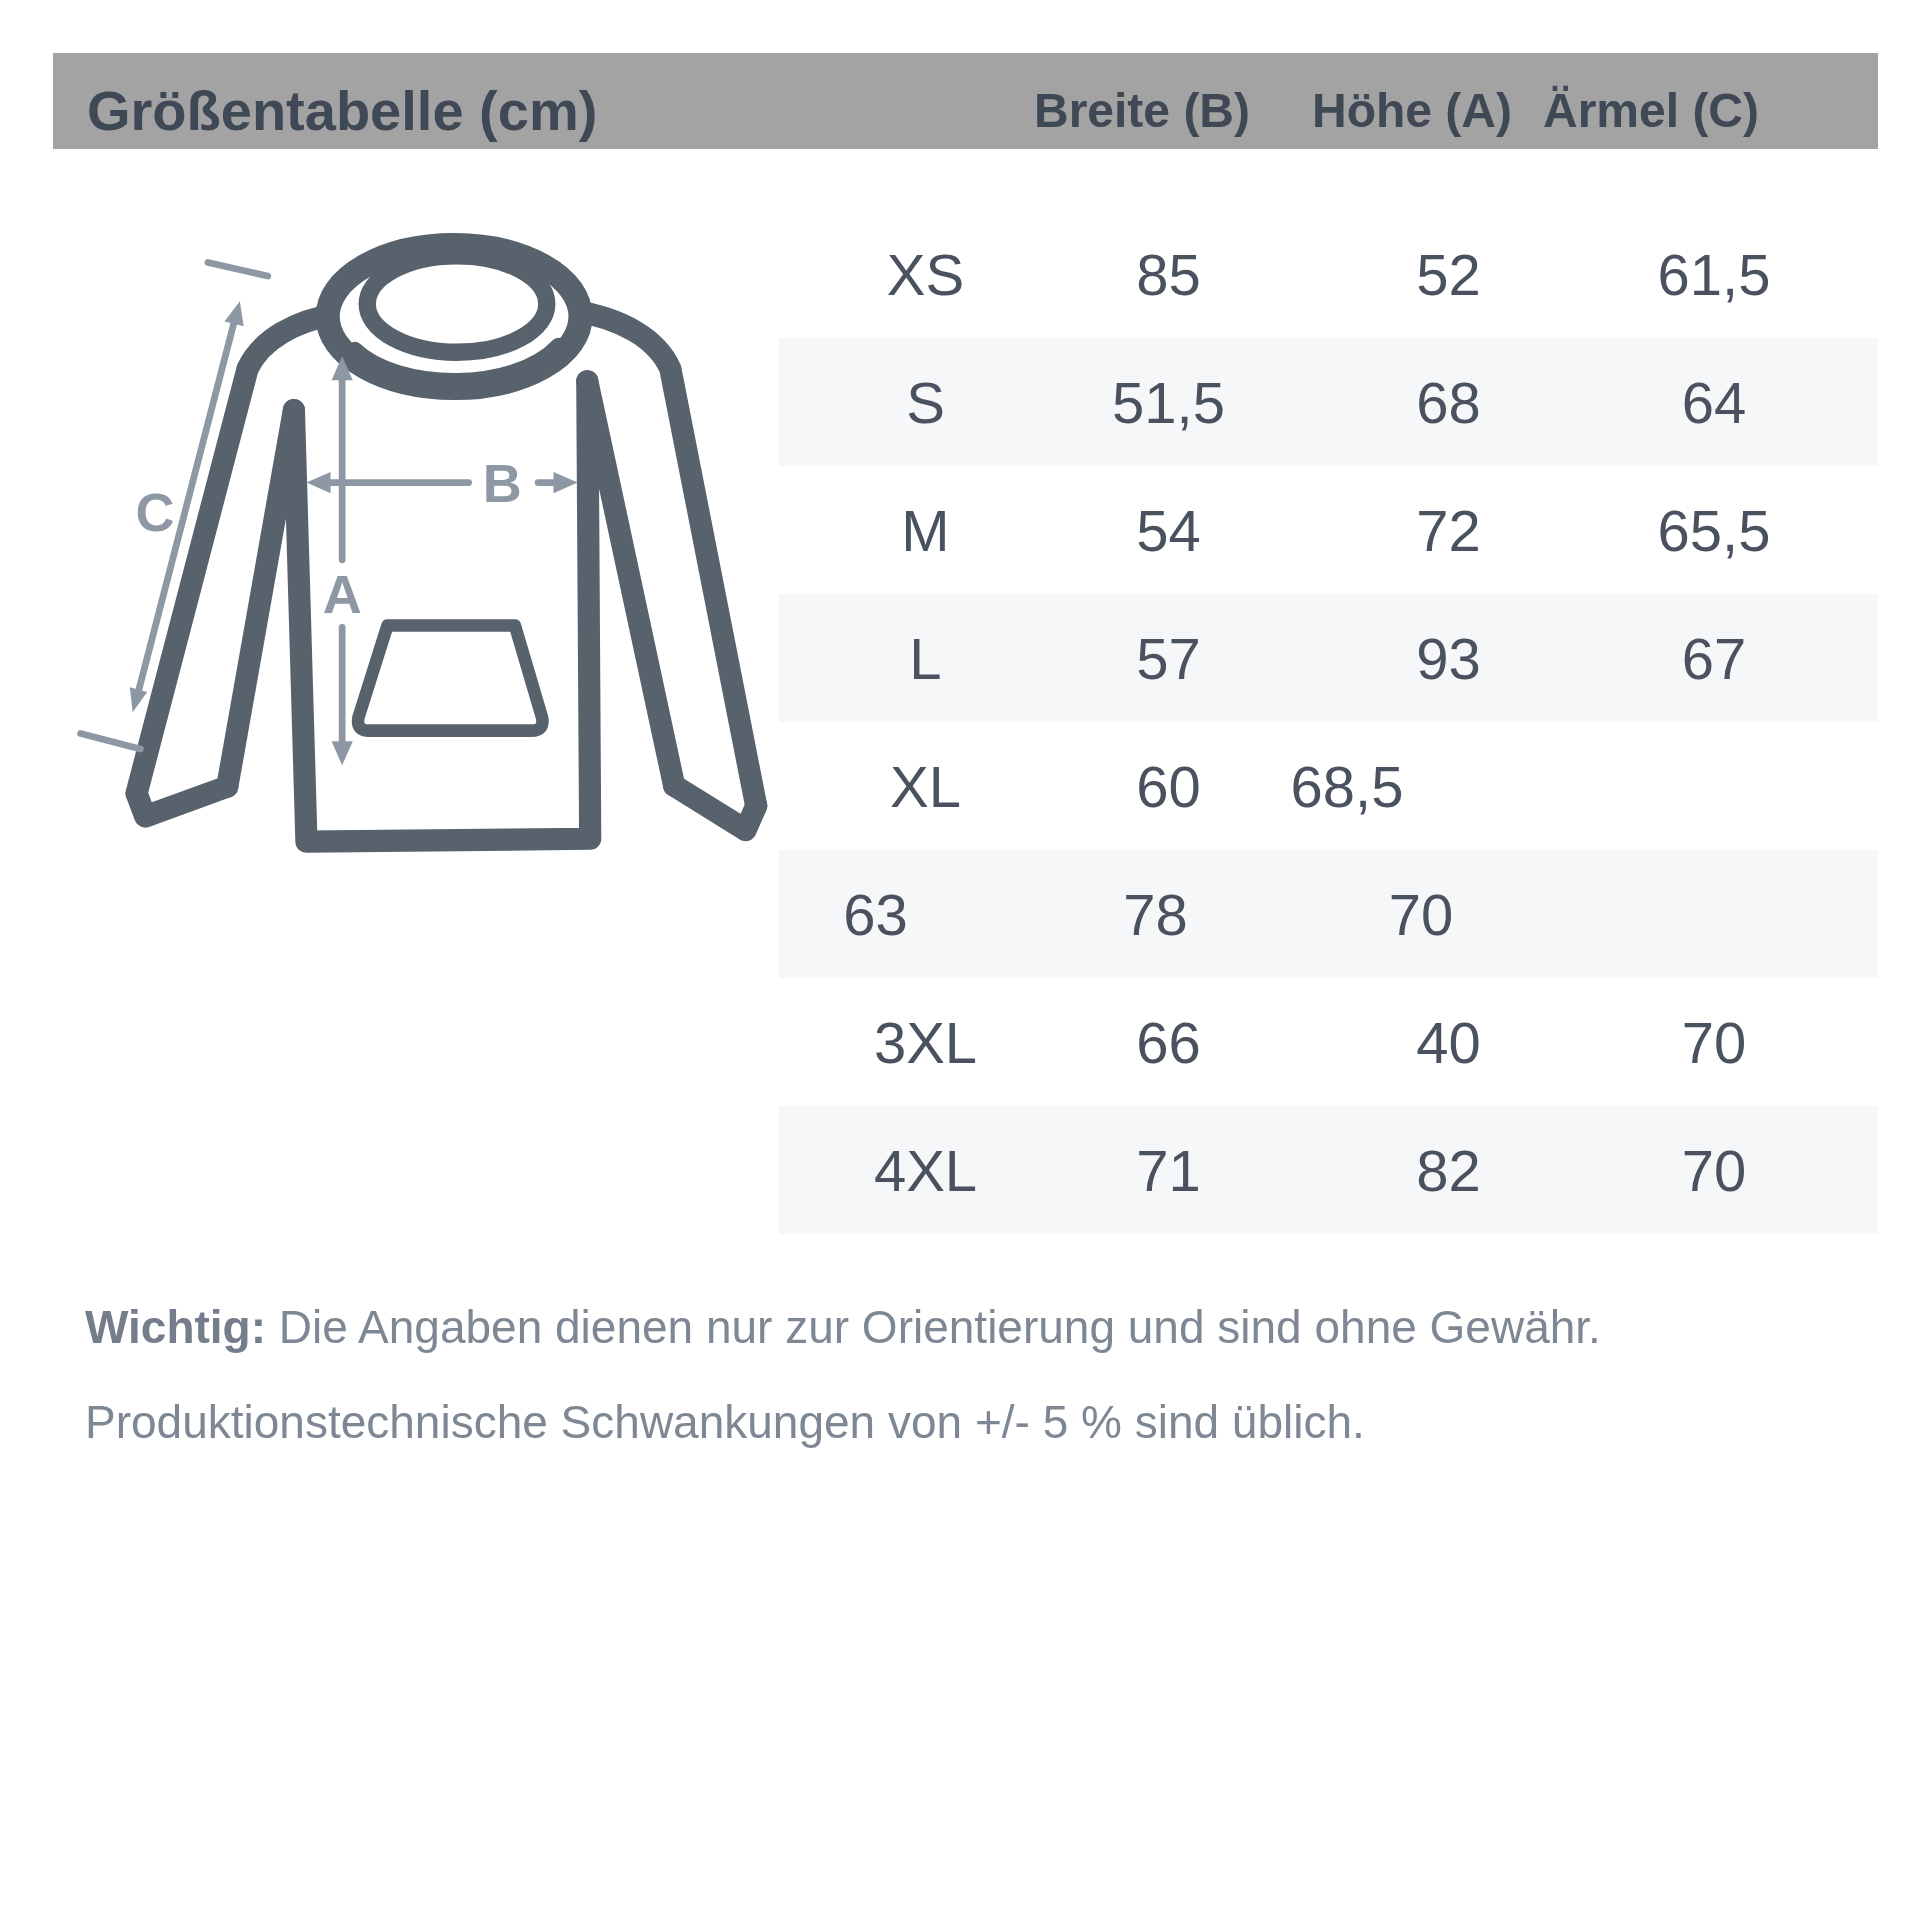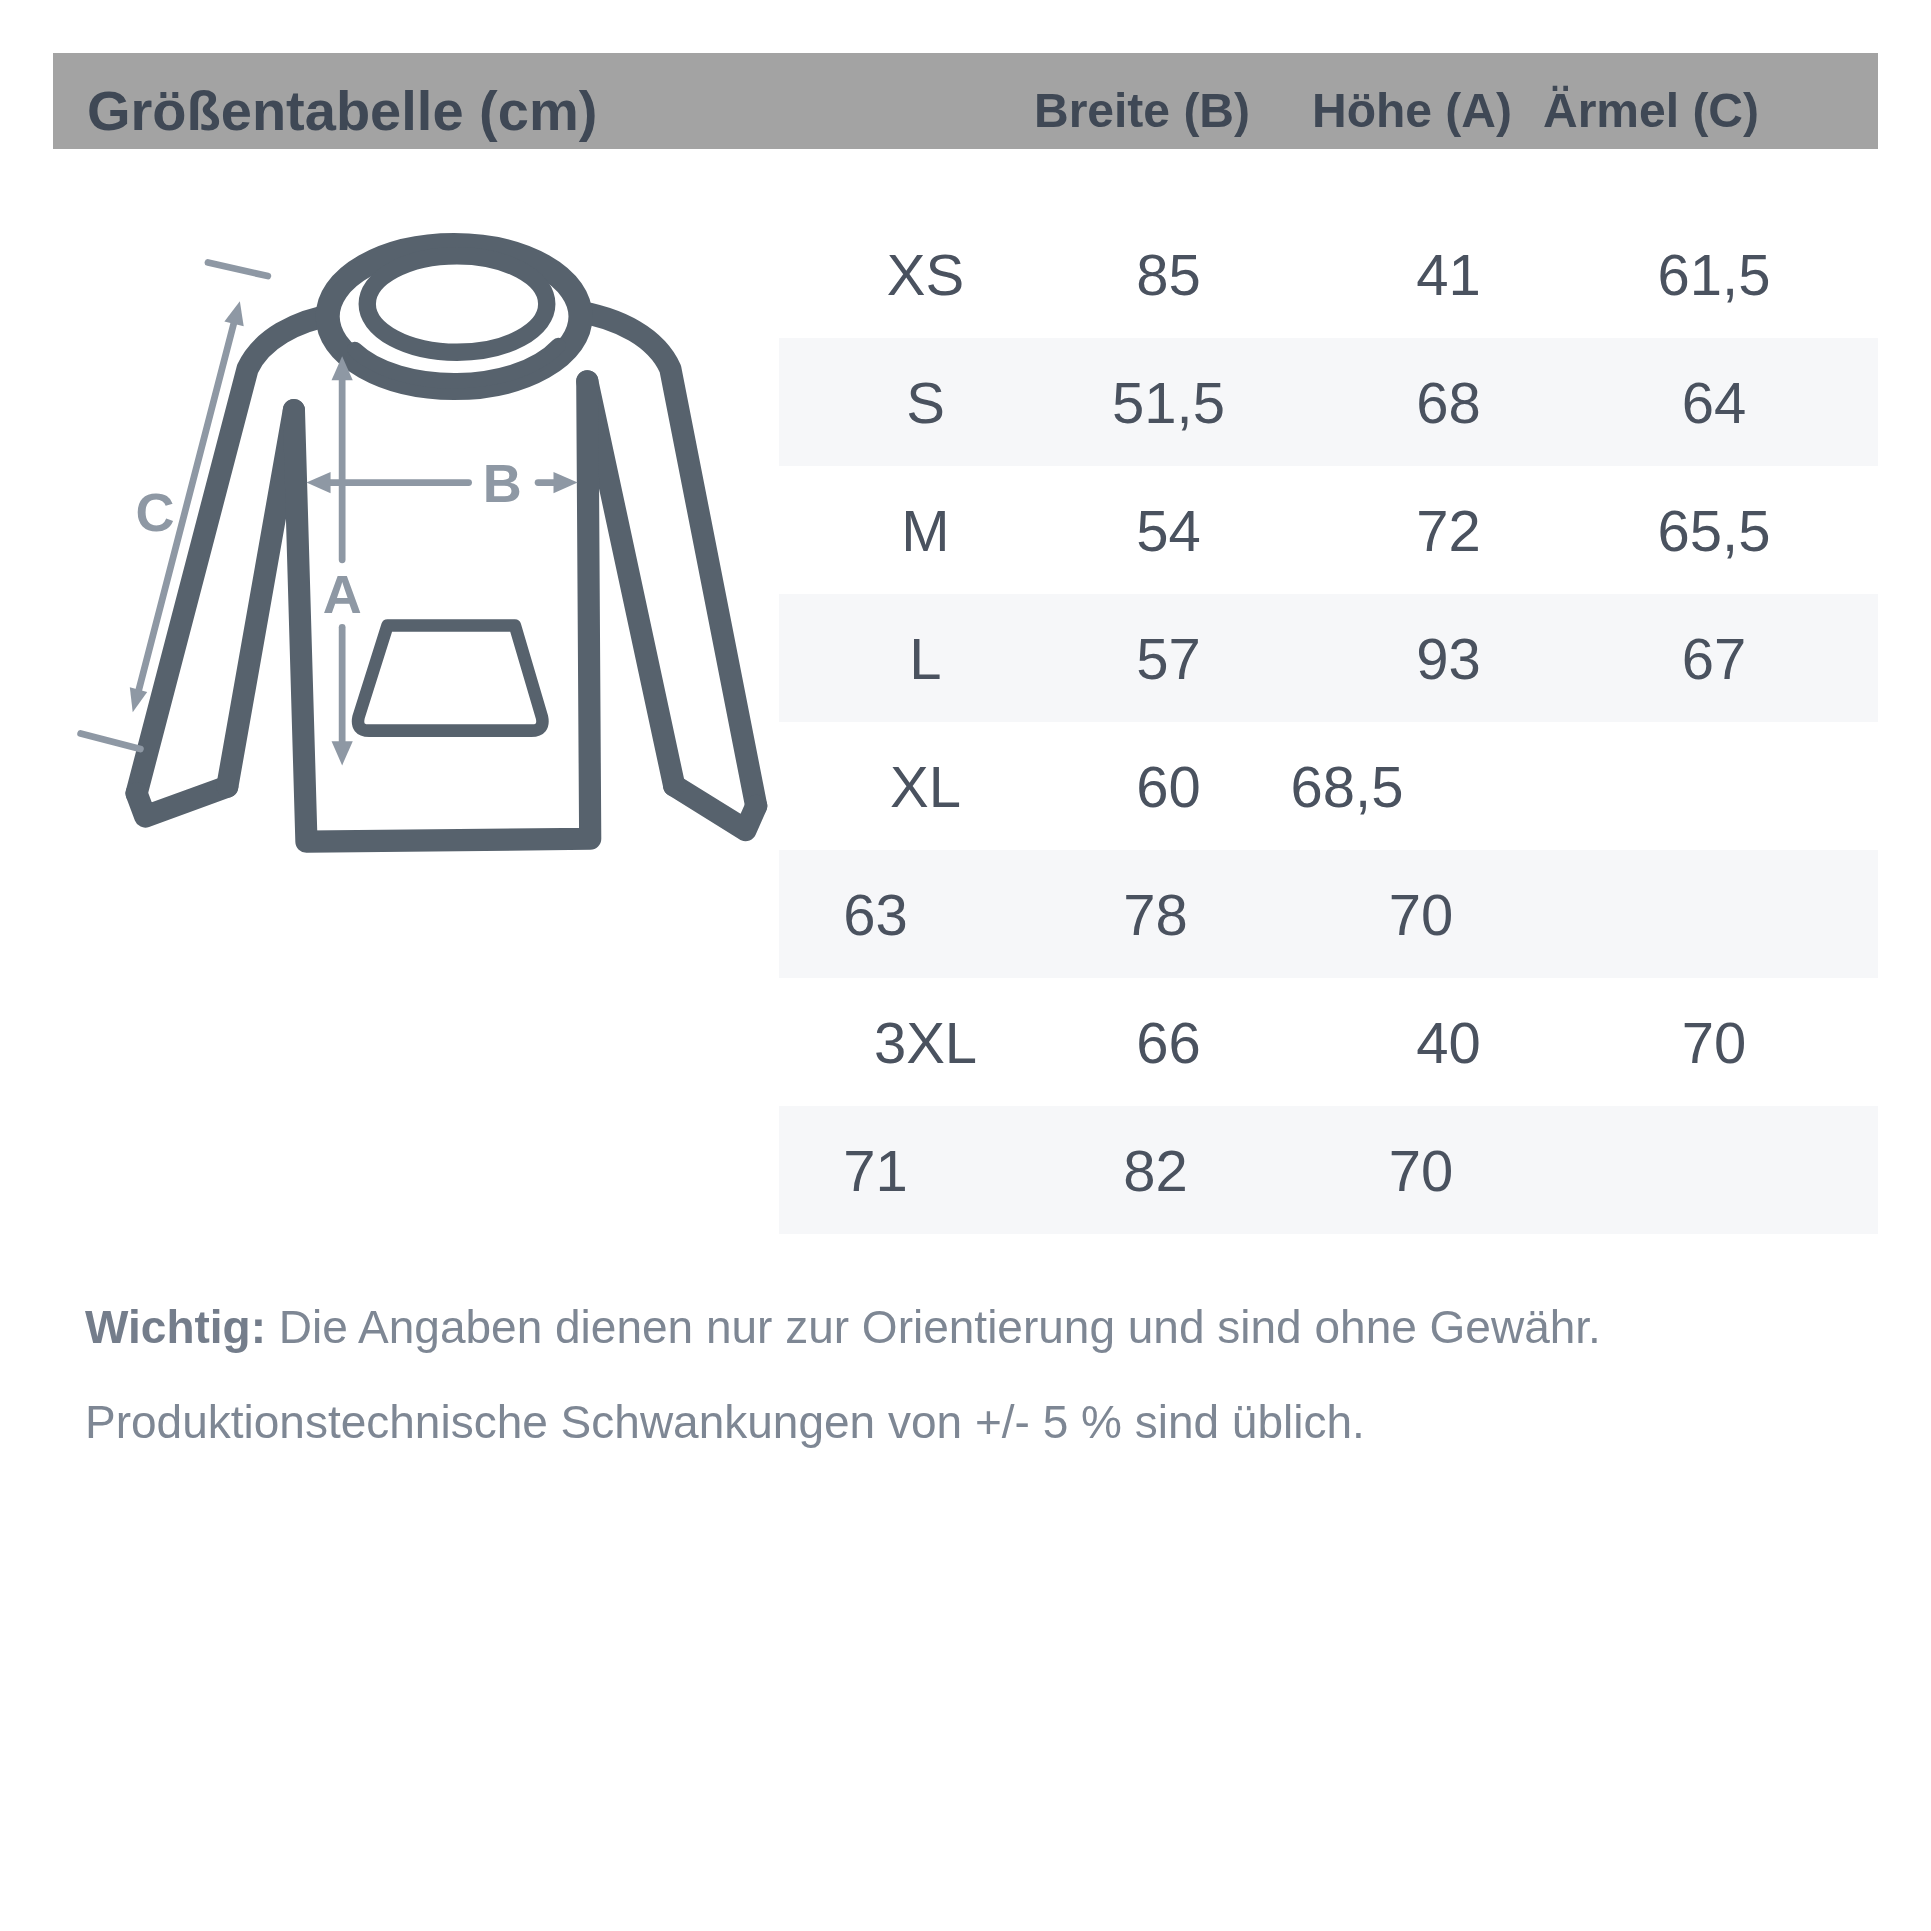--- a/index.html
+++ b/index.html
@@ -106,21 +106,21 @@
       <path class="measure" d="M 150,42 L 212,56"></path>
       <path class="measure" d="M 18,530 L 80,546"></path>
       <text class="m-label" x="95" y="320" text-anchor="middle">C</text>
     </g>
   </svg>
 
   <div class="size-table">
     <div class="t-row">
       <span class="t-cell c-size">XS</span>
       <span class="t-cell c-b">85</span>
-      <span class="t-cell c-h">41</span>
+      <span class="t-cell c-h">52</span>
       <span class="t-cell c-c">61,5</span>
     </div>
     <div class="t-row">
       <span class="t-cell c-size">S</span>
       <span class="t-cell c-b">51,5</span>
       <span class="t-cell c-h">68</span>
       <span class="t-cell c-c">64</span>
     </div>
     <div class="t-row">
       <span class="t-cell c-size">M</span>
@@ -144,20 +144,21 @@
       <span class="t-cell c-h">78</span>
       <span class="t-cell c-c">70</span>
     </div>
     <div class="t-row">
       <span class="t-cell c-size">3XL</span>
       <span class="t-cell c-b">66</span>
       <span class="t-cell c-h">40</span>
       <span class="t-cell c-c">70</span>
     </div>
     <div class="t-row">
+      <span class="t-cell c-size">4XL</span>
       <span class="t-cell c-b">71</span>
       <span class="t-cell c-h">82</span>
       <span class="t-cell c-c">70</span>
     </div>
   </div>
 
   <div class="footer-note">
     <span class="fline"><span class="imp">Wichtig:</span><span> Die Angaben dienen nur zur Orientierung und sind ohne Gewähr.</span></span>
     <span class="fline">Produktionstechnische Schwankungen von +/- 5 % sind üblich.</span>
   </div>

